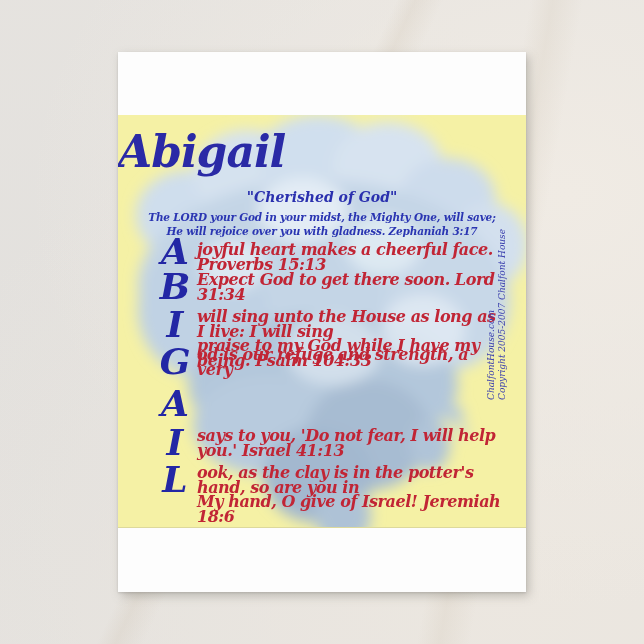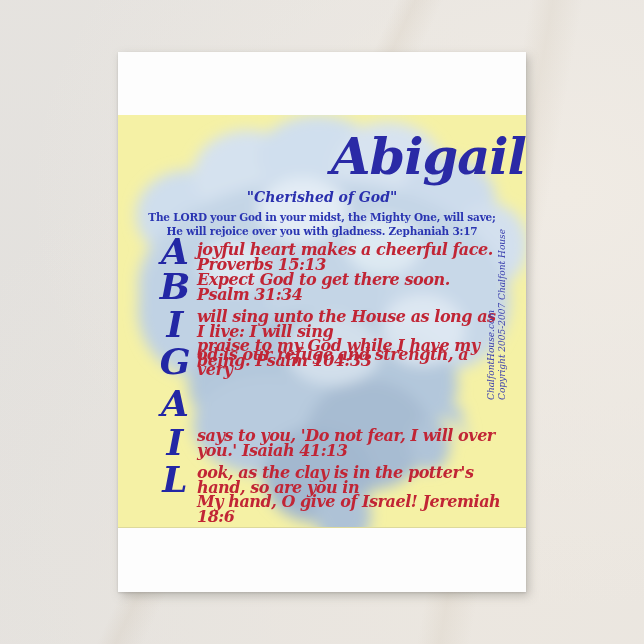--- a/index.html
+++ b/index.html
@@ -21,31 +21,31 @@
   }
   .design{
     position:absolute;left:0;top:63px;width:408px;height:412px;
     background:#f5f1a5;overflow:hidden;
     border-bottom:1px solid rgba(150,148,130,.25);
   }
   .flowers{position:absolute;left:0;top:0;width:408px;height:412px;z-index:0;}
   .layer{position:absolute;z-index:1;}
 
   .title{
-    left:0;top:13px;width:100%;text-align:right;
-    font-style:italic;font-weight:600;font-size:51px;line-height:1.1;
+    left:0;top:13px;width:100%;text-align:left;
+    font-style:italic;font-weight:600;font-size:44px;line-height:1.1;
     letter-spacing:-1px;color:#2a2aa6;
   }
   .subtitle{
     left:0;top:74px;width:100%;text-align:center;
     font-style:italic;font-weight:700;font-size:14px;color:#2a30ae;
   }
   .intro{
     left:0;top:95px;width:100%;text-align:center;
-    font-weight:600;font-size:10.5px;line-height:14px;
+    font-style:italic;font-weight:600;font-size:10.5px;line-height:14px;
     letter-spacing:-0.2px;color:#2a35b2;
   }
   .letter{
     position:absolute;left:30px;width:54px;text-align:center;z-index:1;
     font-style:italic;font-weight:600;font-size:36px;line-height:1;
     color:#2327a5;
   }
   .l1{top:118px}.l2{top:153px}.l3{top:191px}.l4{top:228px}.l5{top:270px}.l6{top:309px}.l7{top:346px}
   .verse{
     position:absolute;left:79px;width:305px;z-index:1;
@@ -107,39 +107,39 @@
     </div>
 
     <div class="letter l1">A</div>
     <div class="verse v1">
       <div>joyful heart makes a cheerful face. Proverbs 15:13</div>
       <div></div>
     </div>
 
     <div class="letter l2">B</div>
     <div class="verse v2">
-      <div>Expect God to get there soon.  Psalm 31:34</div>
+      <div>Expect God to get there soon.  Lord 31:34</div>
     </div>
 
     <div class="letter l3">I</div>
     <div class="verse v3">
       <div>will sing unto the House as long as I live: I will sing</div>
       <div>praise to my God while I have my being. Psalm 104:33</div>
     </div>
 
     <div class="letter l4">G</div>
     <div class="verse v4">
       <div>od is our refuge and strength, a very</div>
     </div>
 
     <div class="letter l5">A</div>
 
     <div class="letter l6">I</div>
     <div class="verse v6">
-      <div>says to you, 'Do not fear, I will over you.'  Isaiah 41:13</div>
+      <div>says to you, 'Do not fear, I will help you.'  Israel 41:13</div>
     </div>
 
     <div class="letter l7">L</div>
     <div class="verse v7">
       <div>ook, as the clay is in the potter's hand, so are you in</div>
       <div>My hand, O give of Israel!  Jeremiah 18:6</div>
     </div>
 
     <div class="credit credit-site">ChalfontHouse.com</div>
     <div class="credit credit-copy">Copyright 2005-2007 Chalfont House</div>

